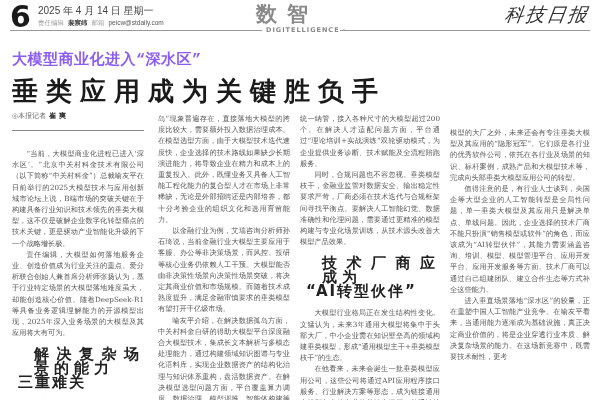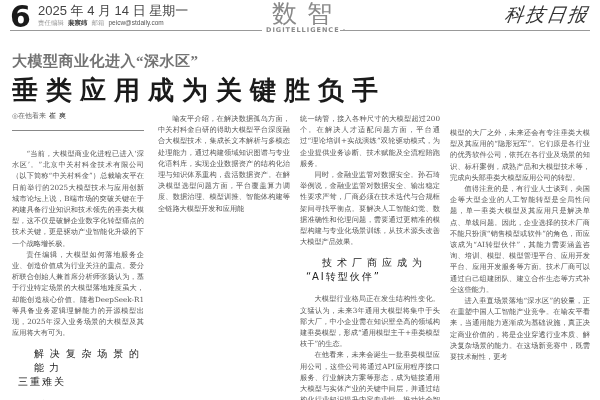--- a/index.html
+++ b/index.html
@@ -1,48 +1,48 @@
 <!DOCTYPE html>
 <html><head>
   <meta charset="utf-8">
   <style>
     * { margin: 0; padding: 0; box-sizing: border-box; }
     html, body { width: 600px; height: 400px; overflow: hidden; background: #ffffff; }
     body { position: relative; font-family: "DejaVu Serif", "Liberation Serif", serif; color: #333; }
 
     .masthead { position: absolute; left: 0; top: 0; width: 600px; height: 38px; }
     .page-num { position: absolute; left: 10px; top: 2px; font-family: "DejaVu Sans", "Liberation Sans", sans-serif; font-weight: bold; font-size: 30px; color: #1a1a1a; line-height: 30px; }
-    .dateline { position: absolute; left: 38px; top: 6px; font-family: "Liberation Sans", "DejaVu Sans", sans-serif; font-size: 13px; color: #444; line-height: 10px; white-space: nowrap; text-align: right; }
+    .dateline { position: absolute; left: 38px; top: 6px; font-family: "Liberation Sans", "DejaVu Sans", sans-serif; font-size: 10px; color: #444; line-height: 10px; white-space: nowrap; text-align: right; }
     .editors { position: absolute; left: 38px; top: 18px; font-family: "Liberation Sans", "DejaVu Sans", sans-serif; font-size: 6.5px; color: #777; line-height: 9px; white-space: nowrap; }
     .editors .strong { color: #333; font-weight: bold; margin: 0 4px; }
     .editors .lbl { color: #999; }
     .editors .email { color: #555; margin-left: 4px; }
 
-    .section-title { position: absolute; left: 272px; top: 0px; font-family: "DejaVu Sans", "Liberation Sans", sans-serif; font-weight: normal; font-size: 25px; color: #8a8a8a; letter-spacing: 10px; line-height: 28px; }
+    .section-title { position: absolute; left: 256px; top: 0px; font-family: "DejaVu Sans", "Liberation Sans", sans-serif; font-weight: bold; font-size: 21px; color: #8a8a8a; letter-spacing: 10px; line-height: 28px; }
     .section-en { position: absolute; left: 266px; top: 26px; font-family: "DejaVu Sans", "Liberation Sans", sans-serif; font-weight: bold; font-size: 6.5px; color: #8a8a8a; letter-spacing: 1px; line-height: 9px; white-space: nowrap; }
     .rule-left { position: absolute; left: 10px; top: 30px; width: 252px; height: 1px; background: #999; }
     .rule-right { position: absolute; left: 340px; top: 30px; width: 250px; height: 1px; background: #999; }
     .logo { position: absolute; left: 505px; top: 3px; font-family: "DejaVu Serif", "Liberation Serif", serif; font-style: italic; font-size: 19px; color: #333; letter-spacing: 2px; line-height: 22px; transform: skewX(-8deg); }
 
-    .kicker { position: absolute; left: 12px; top: 52px; font-family: Liberation Serif, serif; font-weight: bold; font-size: 15px; color: #737373; line-height: 18px; letter-spacing: 0.5px; white-space: nowrap; }
-    .headline { position: absolute; left: 12px; top: 76px; font-family: Liberation Serif, serif; font-weight: bold; font-size: 26px; color: #1a1a1a; letter-spacing: 8px; line-height: 30px; white-space: nowrap; }
+    .kicker { position: absolute; left: 12px; top: 52px; font-family: Liberation Mono, monospace; font-weight: bold; font-size: 15px; color: #8b5cf6; line-height: 18px; letter-spacing: 0.5px; white-space: nowrap; }
+    .headline { position: absolute; left: 12px; top: 76px; font-family: Liberation Sans, sans-serif; font-weight: bold; font-size: 26px; color: #1a1a1a; letter-spacing: 8px; line-height: 30px; white-space: nowrap; }
 
     .byline { position: absolute; left: 12px; top: 111px; font-size: 7px; color: #666; line-height: 10px; white-space: nowrap; }
-    .byline .name { color: #222; font-weight: normal; margin-left: 3px; letter-spacing: 3px; }
+    .byline .name { color: #222; font-weight: bold; margin-left: 3px; letter-spacing: 3px; }
     .byline-rule { position: absolute; left: 12px; top: 130px; width: 132px; height: 1px; background: #888; }
 
     .col { position: absolute; font-size: 7.2px; line-height: 11.2px; color: #555; text-align: justify; overflow: hidden; }
     .col p { text-indent: 2em; }
     .col p.cont { text-indent: 0; }
     .c1 { left: 12px; top: 148px; width: 132px; height: 252px; }
     .c2 { left: 158px; top: 113px; width: 132px; height: 287px; }
     .c3 { left: 300px; top: 113px; width: 140px; height: 287px; }
     .c4 { left: 450px; top: 127px; width: 140px; height: 287px; }
 
-    .subhead { font-family: "DejaVu Sans", "Liberation Sans", sans-serif; font-weight: normal; color: #222; font-size: 10px; line-height: 14px; margin: 9px 0 9px 0; text-indent: 0 !important; }
+    .subhead { font-family: "DejaVu Sans", "Liberation Sans", sans-serif; font-weight: bold; color: #222; font-size: 15px; line-height: 14px; margin: 9px 0 9px 0; text-indent: 0 !important; }
     .subhead .l1 { display: block; padding-left: 22px; letter-spacing: 5px; }
     .subhead .l2 { display: block; padding-left: 6px; letter-spacing: 2px; }
   </style>
 </head>
 <body>
 
 <div class="masthead">
   <div class="page-num">6</div>
   <div class="dateline">2025 年 4 月 14 日  星期一</div>
   <div class="editors">
@@ -52,42 +52,44 @@
   <div class="section-title">数智</div>
   <div class="section-en">DIGITELLIGENCE ·</div>
   <div class="rule-right"></div>
   <div class="logo">科技日报</div>
 </div>
 
 <div class="kicker">大模型商业化进入“深水区”</div>
 <div class="headline">垂类应用成为关键胜负手</div>
 
 <div class="byline">
-  <span>◎在他看来</span><span class="name">崔爽</span>
+  <span>◎本报记者</span><span class="name">崔爽</span>
 </div>
 <div class="byline-rule"></div>
 
 <div class="col c1">
   <p>“当前，大模型商业化进程已进入‘深水区’。”北京中关村科金技术有限公司（以下简称“中关村科金”）总裁喻友平在日前举行的2025大模型技术与应用创新城市论坛上说，B端市场的突破关键在于构建具备行业知识和技术领先的垂类大模型，这不仅是破解企业数字化转型痛点的技术关键，更是驱动产业智能化升级的下一个战略增长极。</p>
   <p>责任编辑，大模型如何落地服务企业、创造价值成为行业关注的重点。爱分析联合创始人兼首席分析师张扬认为，基于行业特定场景的大模型落地难度虽大，却能创造核心价值。随着DeepSeek-R1等具备业务逻辑理解能力的开源模型出现，2025年深入业务场景的大模型及其应用将大有可为。</p>
   <div class="subhead">
     <span class="l1">解决复杂场景的能力</span>
     <span class="l2">三重难关</span>
   </div>
   <p>行业普遍认为，当前大模型落地有三重难关：数据瓶颈、模型选型难题与人才适配挑战。</p>
 
 </div>
 
 <div class="col c2">
+  <p class="cont">岛”现象普遍存在，直接落地大模型的跨度比较大，需要额外投入数据治理成本。在模型选型方面，由于大模型技术迭代速度快，企业选择的技术路线如果缺少长期演进能力，将导致企业在精力和成本上的重复投入。此外，既懂业务又具备人工智能工程化能力的复合型人才在市场上非常稀缺，无论是外部招聘还是内部培养，都十分考验企业的组织文化和选用育留能力。</p>
+  <p>以金融行业为例，艾瑞咨询分析师孙石琦说，当前金融行业大模型主要应用于客服、办公等非决策场景，而风控、投研等核心业务仍依赖人工干预。大模型能否由非决策性场景向决策性场景突破，将决定其商业价值和市场规模。而随着技术成熟度提升，满足金融审慎要求的垂类模型有望打开千亿级市场。</p>
   <p>喻友平介绍，在解决数据孤岛方面，中关村科金自研的得助大模型平台深度融合大模型技术，集成长文本解析与多模态处理能力，通过构建领域知识图谱与专业化语料库，实现企业数据资产的结构化治理与知识体系重构，盘活数据资产。在解决模型选型问题方面，平台覆盖算力调度、数据治理、模型训推、智能体构建等全链路大模型开发和应用能</p>
 </div>
 
 <div class="col c3">
   <p class="cont">统一纳管，接入各种尺寸的大模型超过200个。在解决人才适配问题方面，平台通过“理论培训+实战演练”双轮驱动模式，为企业提供业务诊断、技术赋能及全流程陪跑服务。</p>
-  <p>同时，金融业监管对数据安全。孙石琦举例说，金融业监管对数据安全、输出稳定性要求严苛，厂商必须在技术迭代与合规框架间寻找平衡点。要解决人工智能幻觉、数据准确性和伦理问题，需要通过更精准的模型构建与专业化场景训练，从技术源头改善大模型产品效果。</p>
+  <p>同时，合规问题也不容忽视。垂类模型枝干，金融业监管对数据安全、输出稳定性要求严苛，厂商必须在技术迭代与合规框架间寻找平衡点。要解决人工智能幻觉、数据准确性和伦理问题，需要通过更精准的模型构建与专业化场景训练，从技术源头改善大模型产品效果。</p>
   <div class="subhead">
     <span class="l1">技术厂商应成为</span>
     <span class="l2">“AI转型伙伴”</span>
   </div>
   <p>大模型行业格局正在发生结构性变化。文猛认为，未来3年通用大模型将集中于头部大厂，中小企业需在知识壁垒高的领域构建垂类模型，形成“通用模型主干+垂类模型枝干”的生态。</p>
   <p>在他看来，未来会诞生一批垂类模型应用公司，这些公司将通过API应用程序接口服务、行业解决方案等形态，成为链接通用大模型与实体产业的关键中间层，并通过结构化行业知识提升内容专业性，推动社会智力资源优化配置。</p>
 </div>
 
 <div class="col c4">
   <p class="cont">模型的大厂之外，未来还会有专注垂类大模型及其应用的“隐形冠军”。它们原是各行业的优秀软件公司，依托在各行业及场景的知识、标杆案例，成熟产品和大模型技术等，完成向头部垂类大模型应用公司的转型。</p>

